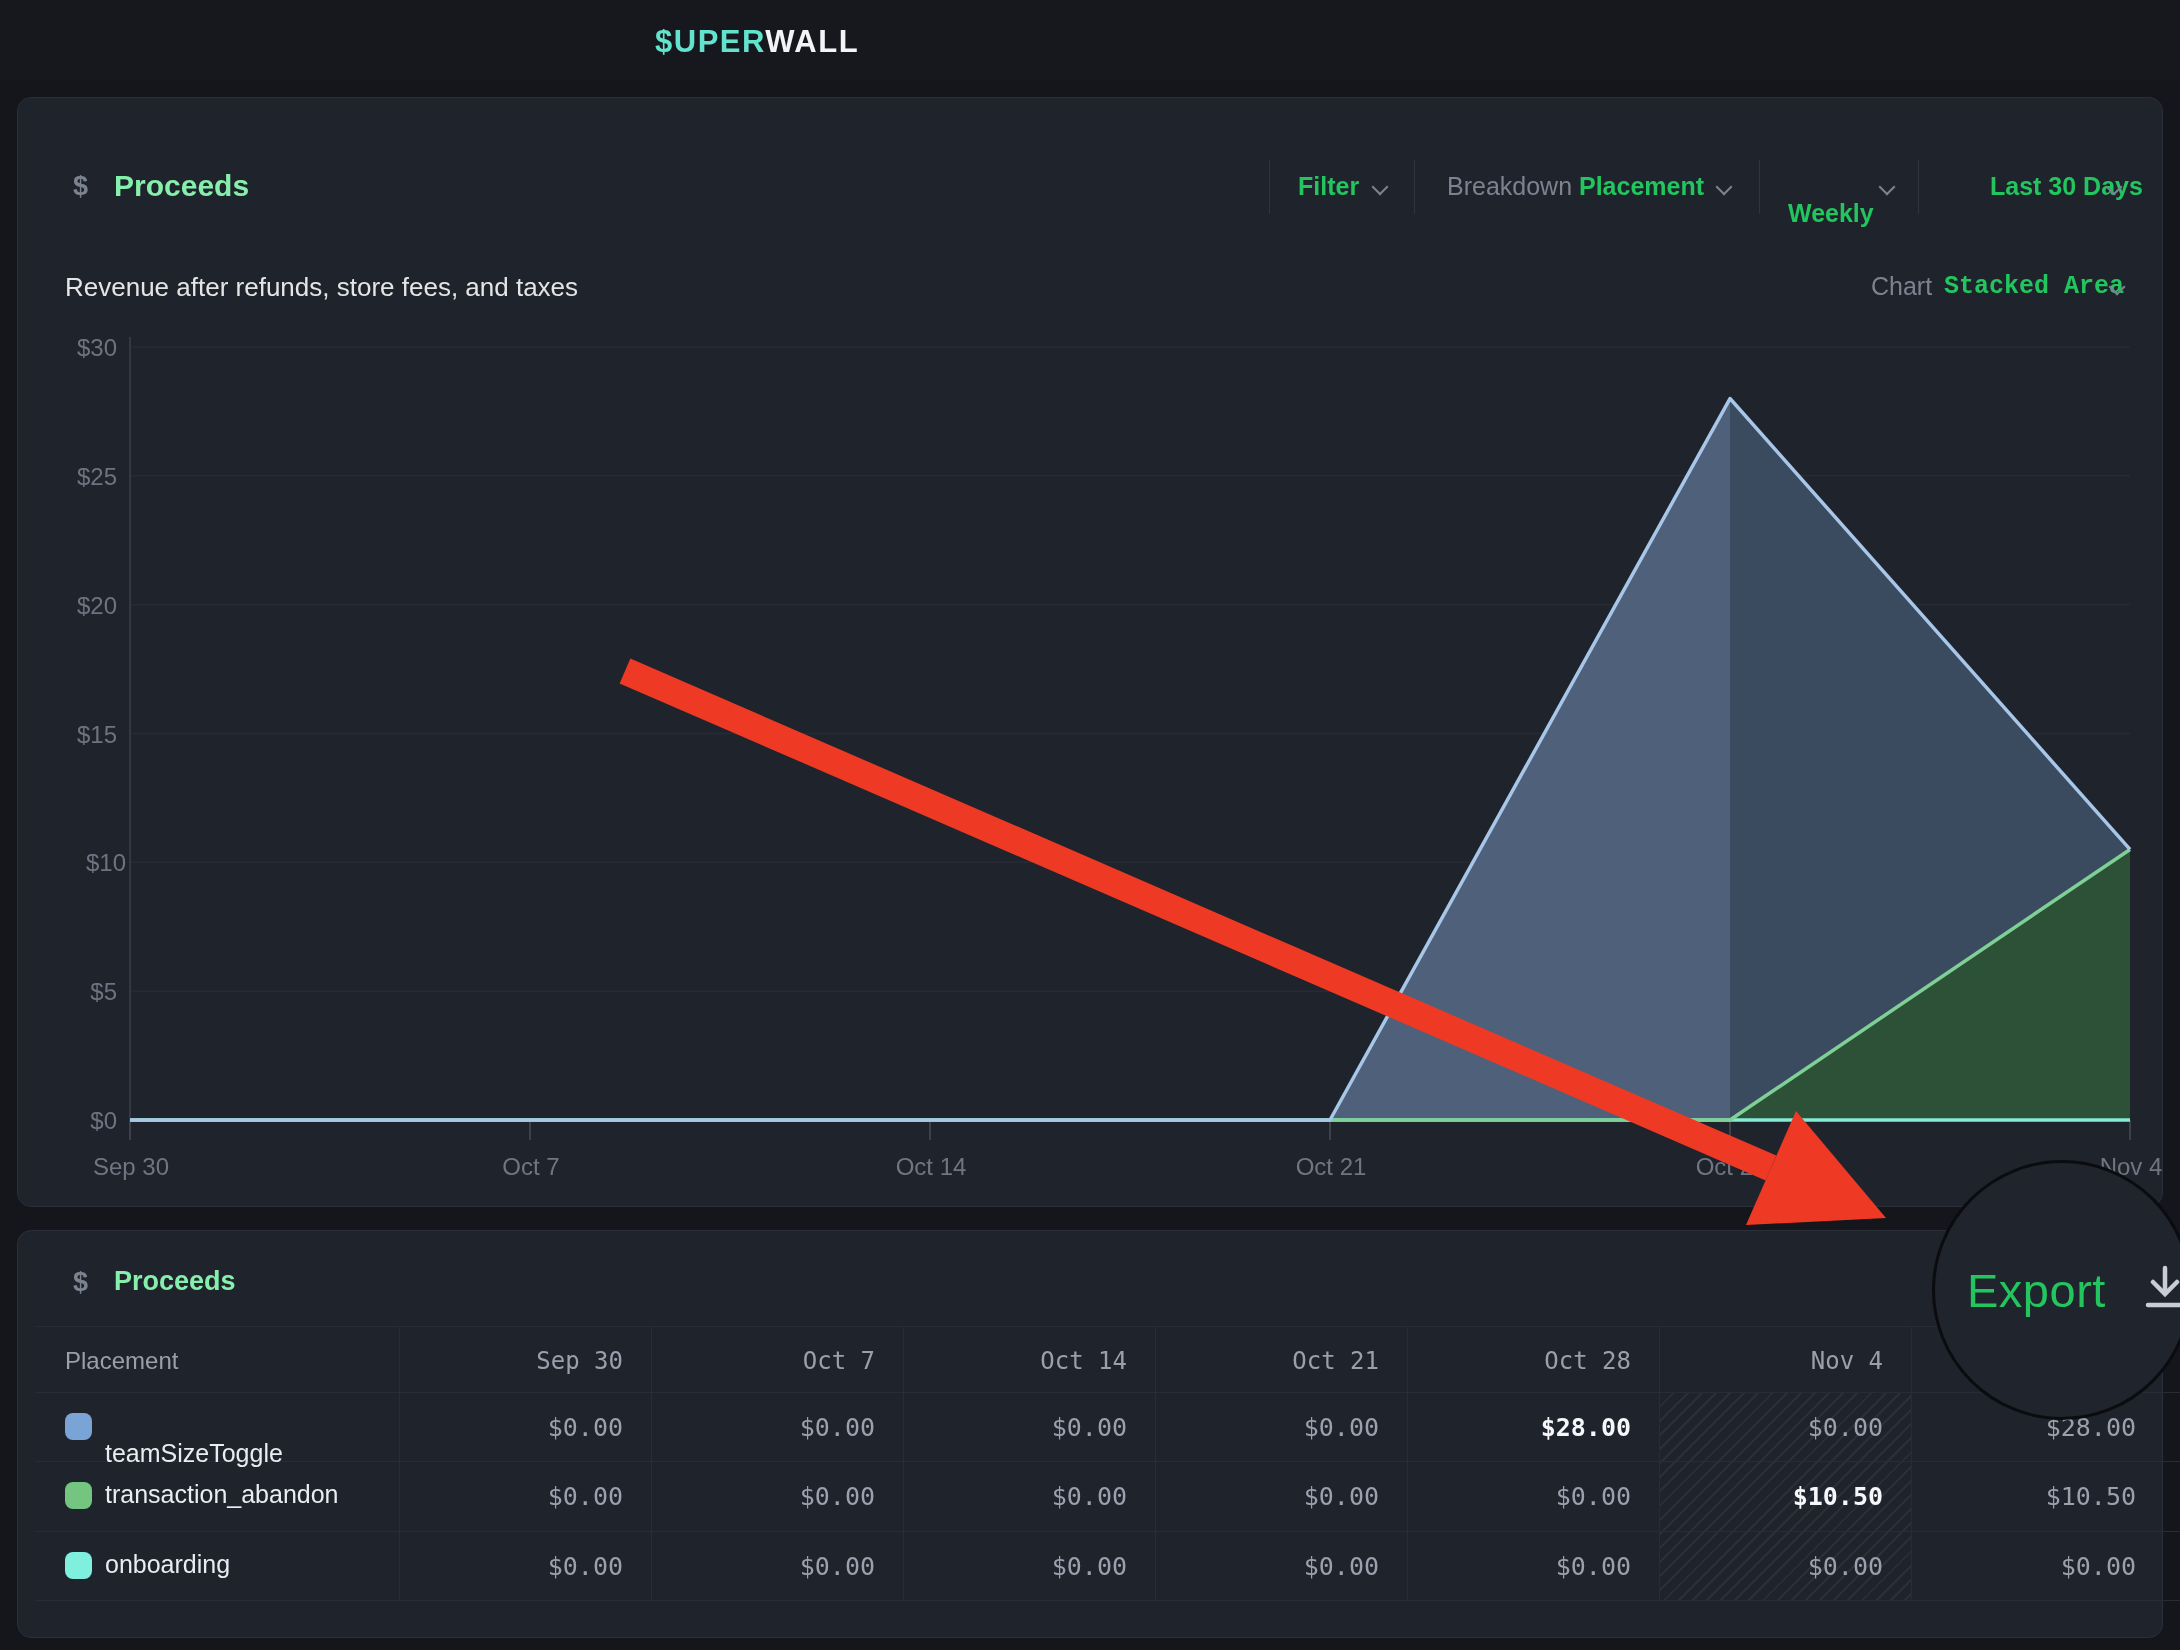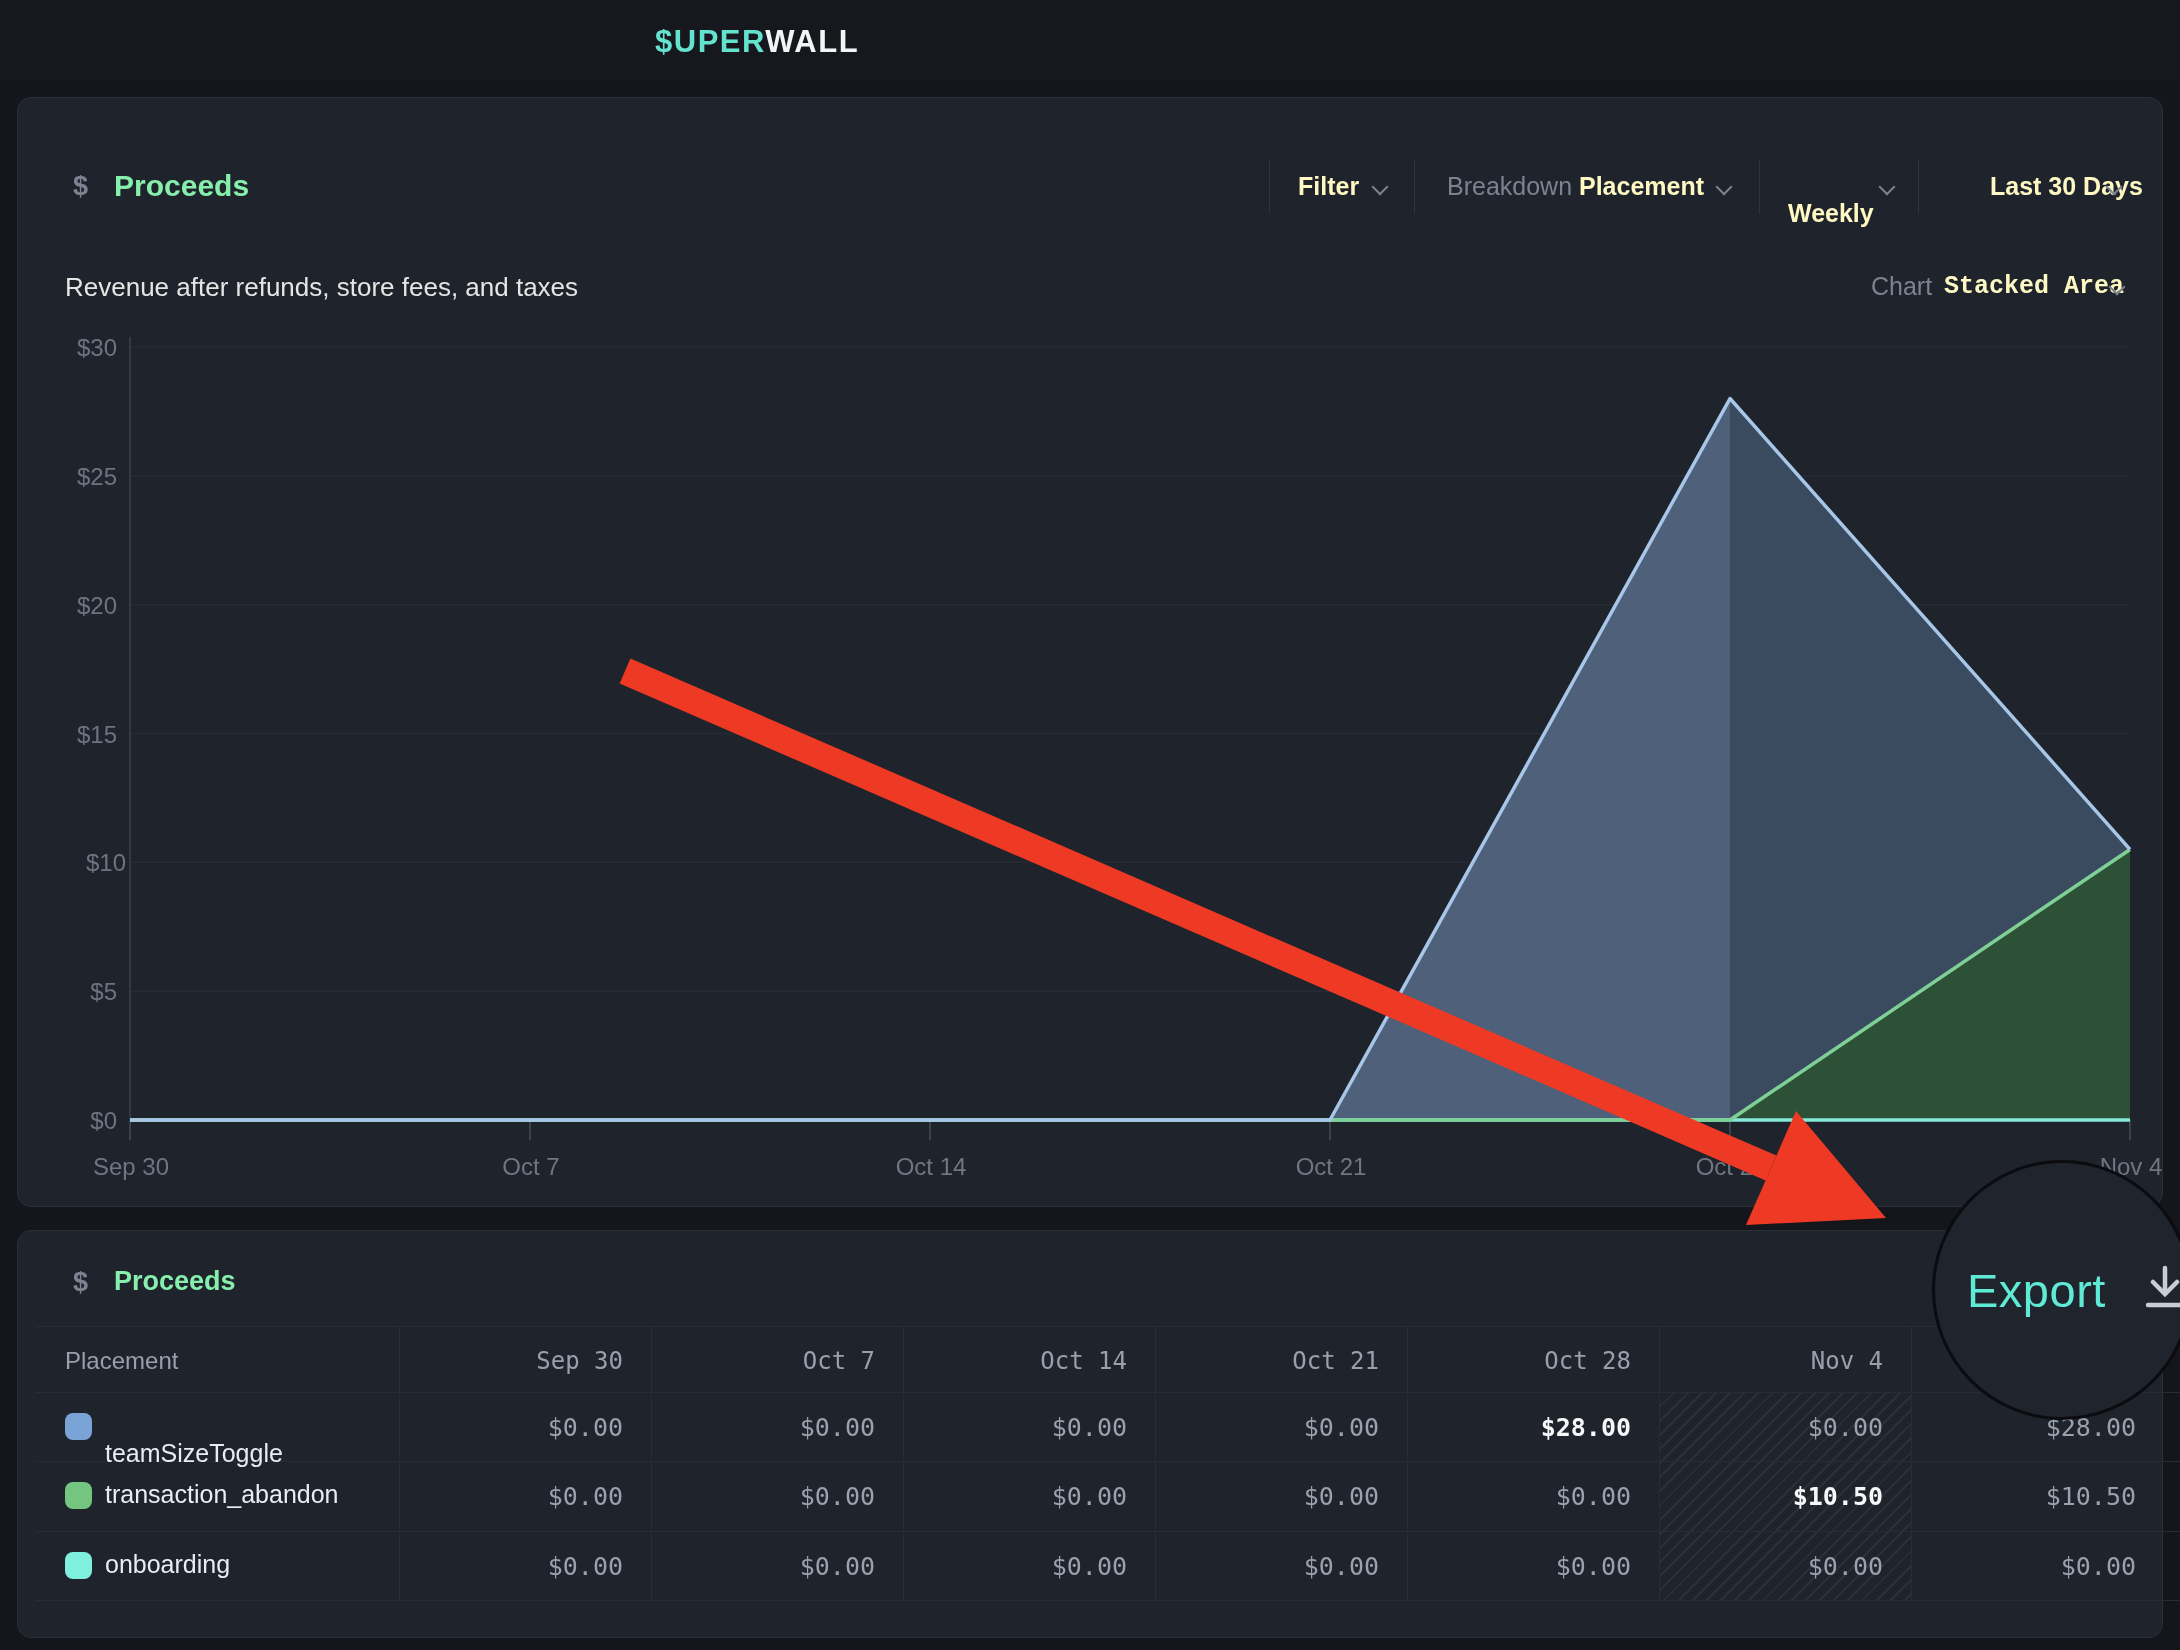--- a/index.html
+++ b/index.html
@@ -13,21 +13,21 @@
   
   .card { background:#1f232c; border:1px solid #2a2f3a; border-radius:14px; }
   #chart-card { left:17px; top:97px; width:2146px; height:1110px; }
   #table-card { left:17px; top:1230px; width:2146px; height:408px; }
   
   .dollar-ic { color:#7c8390; font-size:27px; font-weight:600; }
   .card-title { color:#86efac; font-weight:700; }
   #chart-title { font-size:30px; }
   #table-title { font-size:27px; }
   .ctl-label { color:#7c8390; font-size:25px; font-weight:500; }
-  .ctl-value { color:#fef9c3; font-size:25px; font-weight:600; }
+  .ctl-value { color:#22c55e; font-size:25px; font-weight:600; }
   .chev { width:12px; height:12px; border-right:2.5px solid #7c8390;
     border-bottom:2.5px solid #7c8390; transform:rotate(45deg); }
   .vsep { width:1px; height:54px; background:#2e3440; }
   #subtitle { color:#e5e5e5; font-size:26px; }
   
   .ylab { width:96px; text-align:right; color:#6d7480; font-size:24px; }
   .xlab { width:170px; text-align:center; color:#6f7682; font-size:24px; }
   
   .th { color:#99a0ac; font-size:24px; font-weight:500; }
   .th-num, .td-num { text-align:right; font-family:"DejaVu Sans Mono", monospace; }
@@ -36,21 +36,21 @@
   .row-label { color:#e9ecf1; font-size:25px; font-weight:500; }
   .swatch { width:27px; height:27px; border-radius:8px; }
   .hline { height:1px; background:#272c36; left:17px; width:2146px; }
   .vline { width:1px; background:#272c36; }
   #hatch { background-image:repeating-linear-gradient(135deg,
       rgba(255,255,255,0.055) 0px, rgba(255,255,255,0.055) 2px,
       transparent 2px, transparent 10px); }
   
   #export-circle { left:1932px; top:1160px; width:260px; height:260px;
     border-radius:50%; background:#20242d; border:3px solid #0b0c10; z-index:40; }
-  #export-label { left:32px; top:100px; position:absolute; color:#5eead4;
+  #export-label { left:32px; top:100px; position:absolute; color:#22c55e;
     font-size:47px; font-weight:500; letter-spacing:0.5px; }
   #export-dl { left:208px; top:102px; position:absolute; }
   #overlay-svg, #plot-svg { left:0; top:0; pointer-events:none; }
   #plot-svg { z-index:2; } #overlay-svg { z-index:50; }
 </style>
 </head>
 <body>
 
 <div id="topbar" class="abs">
   <div id="logo" class="abs">

